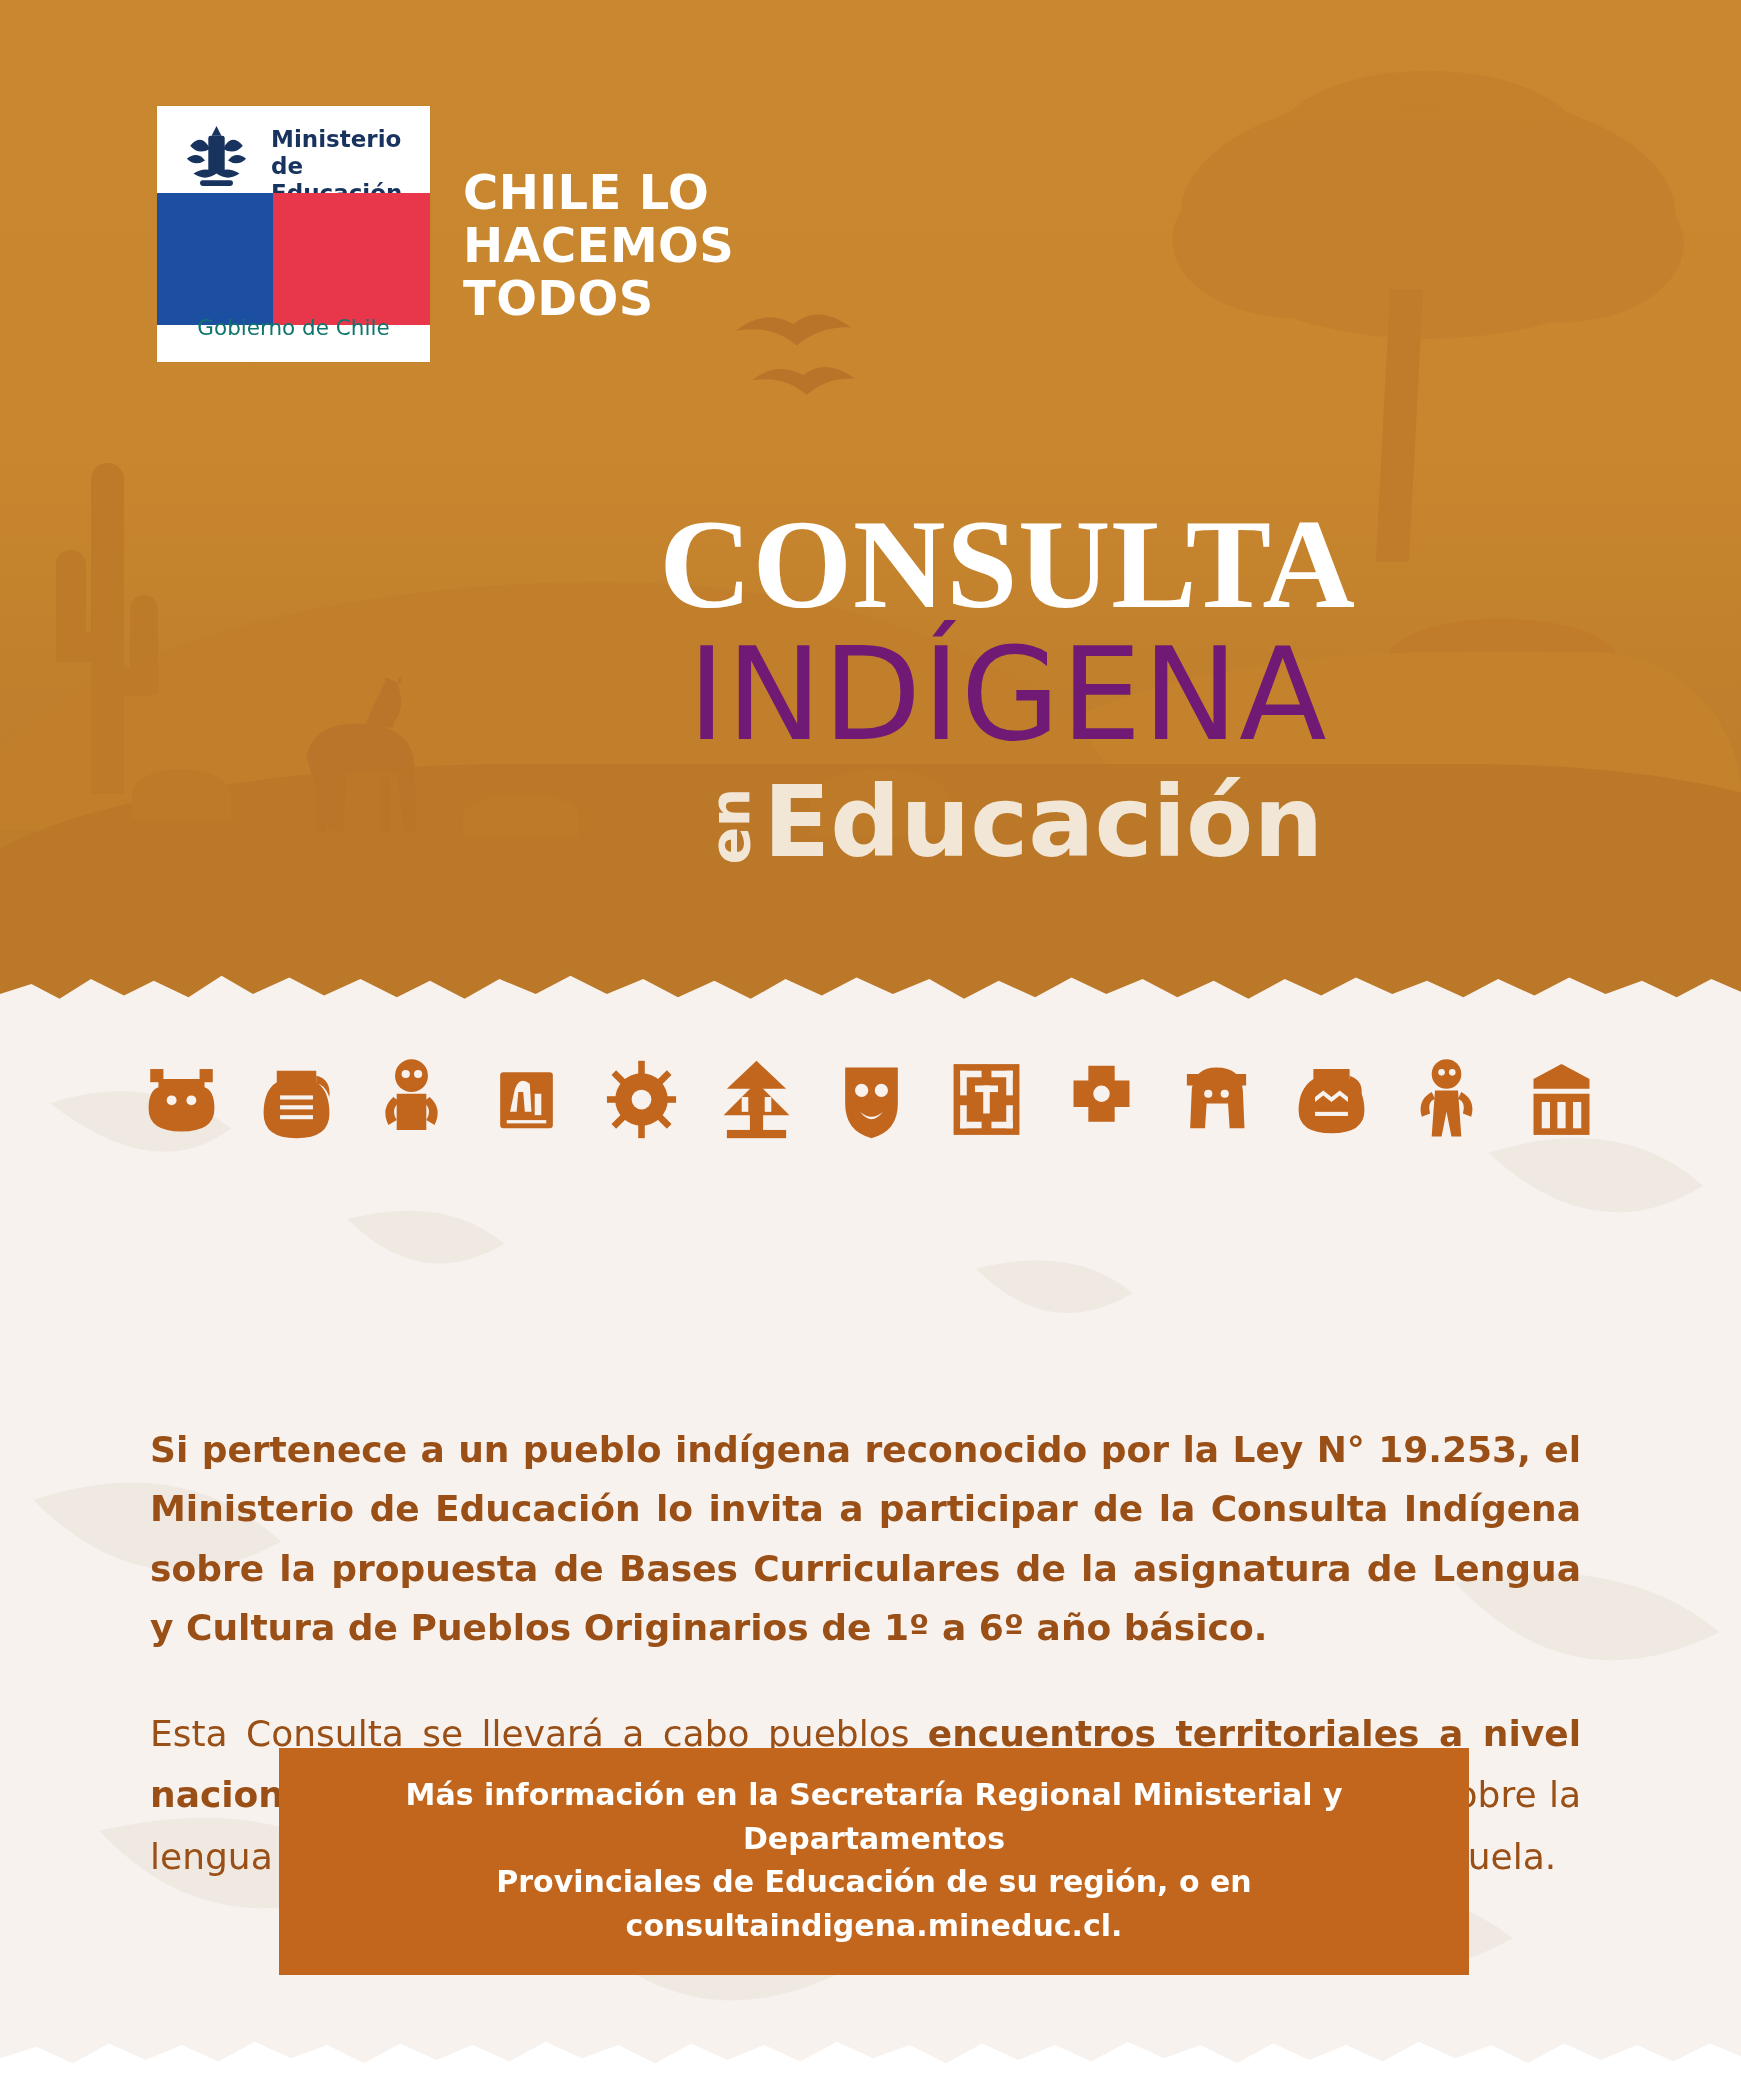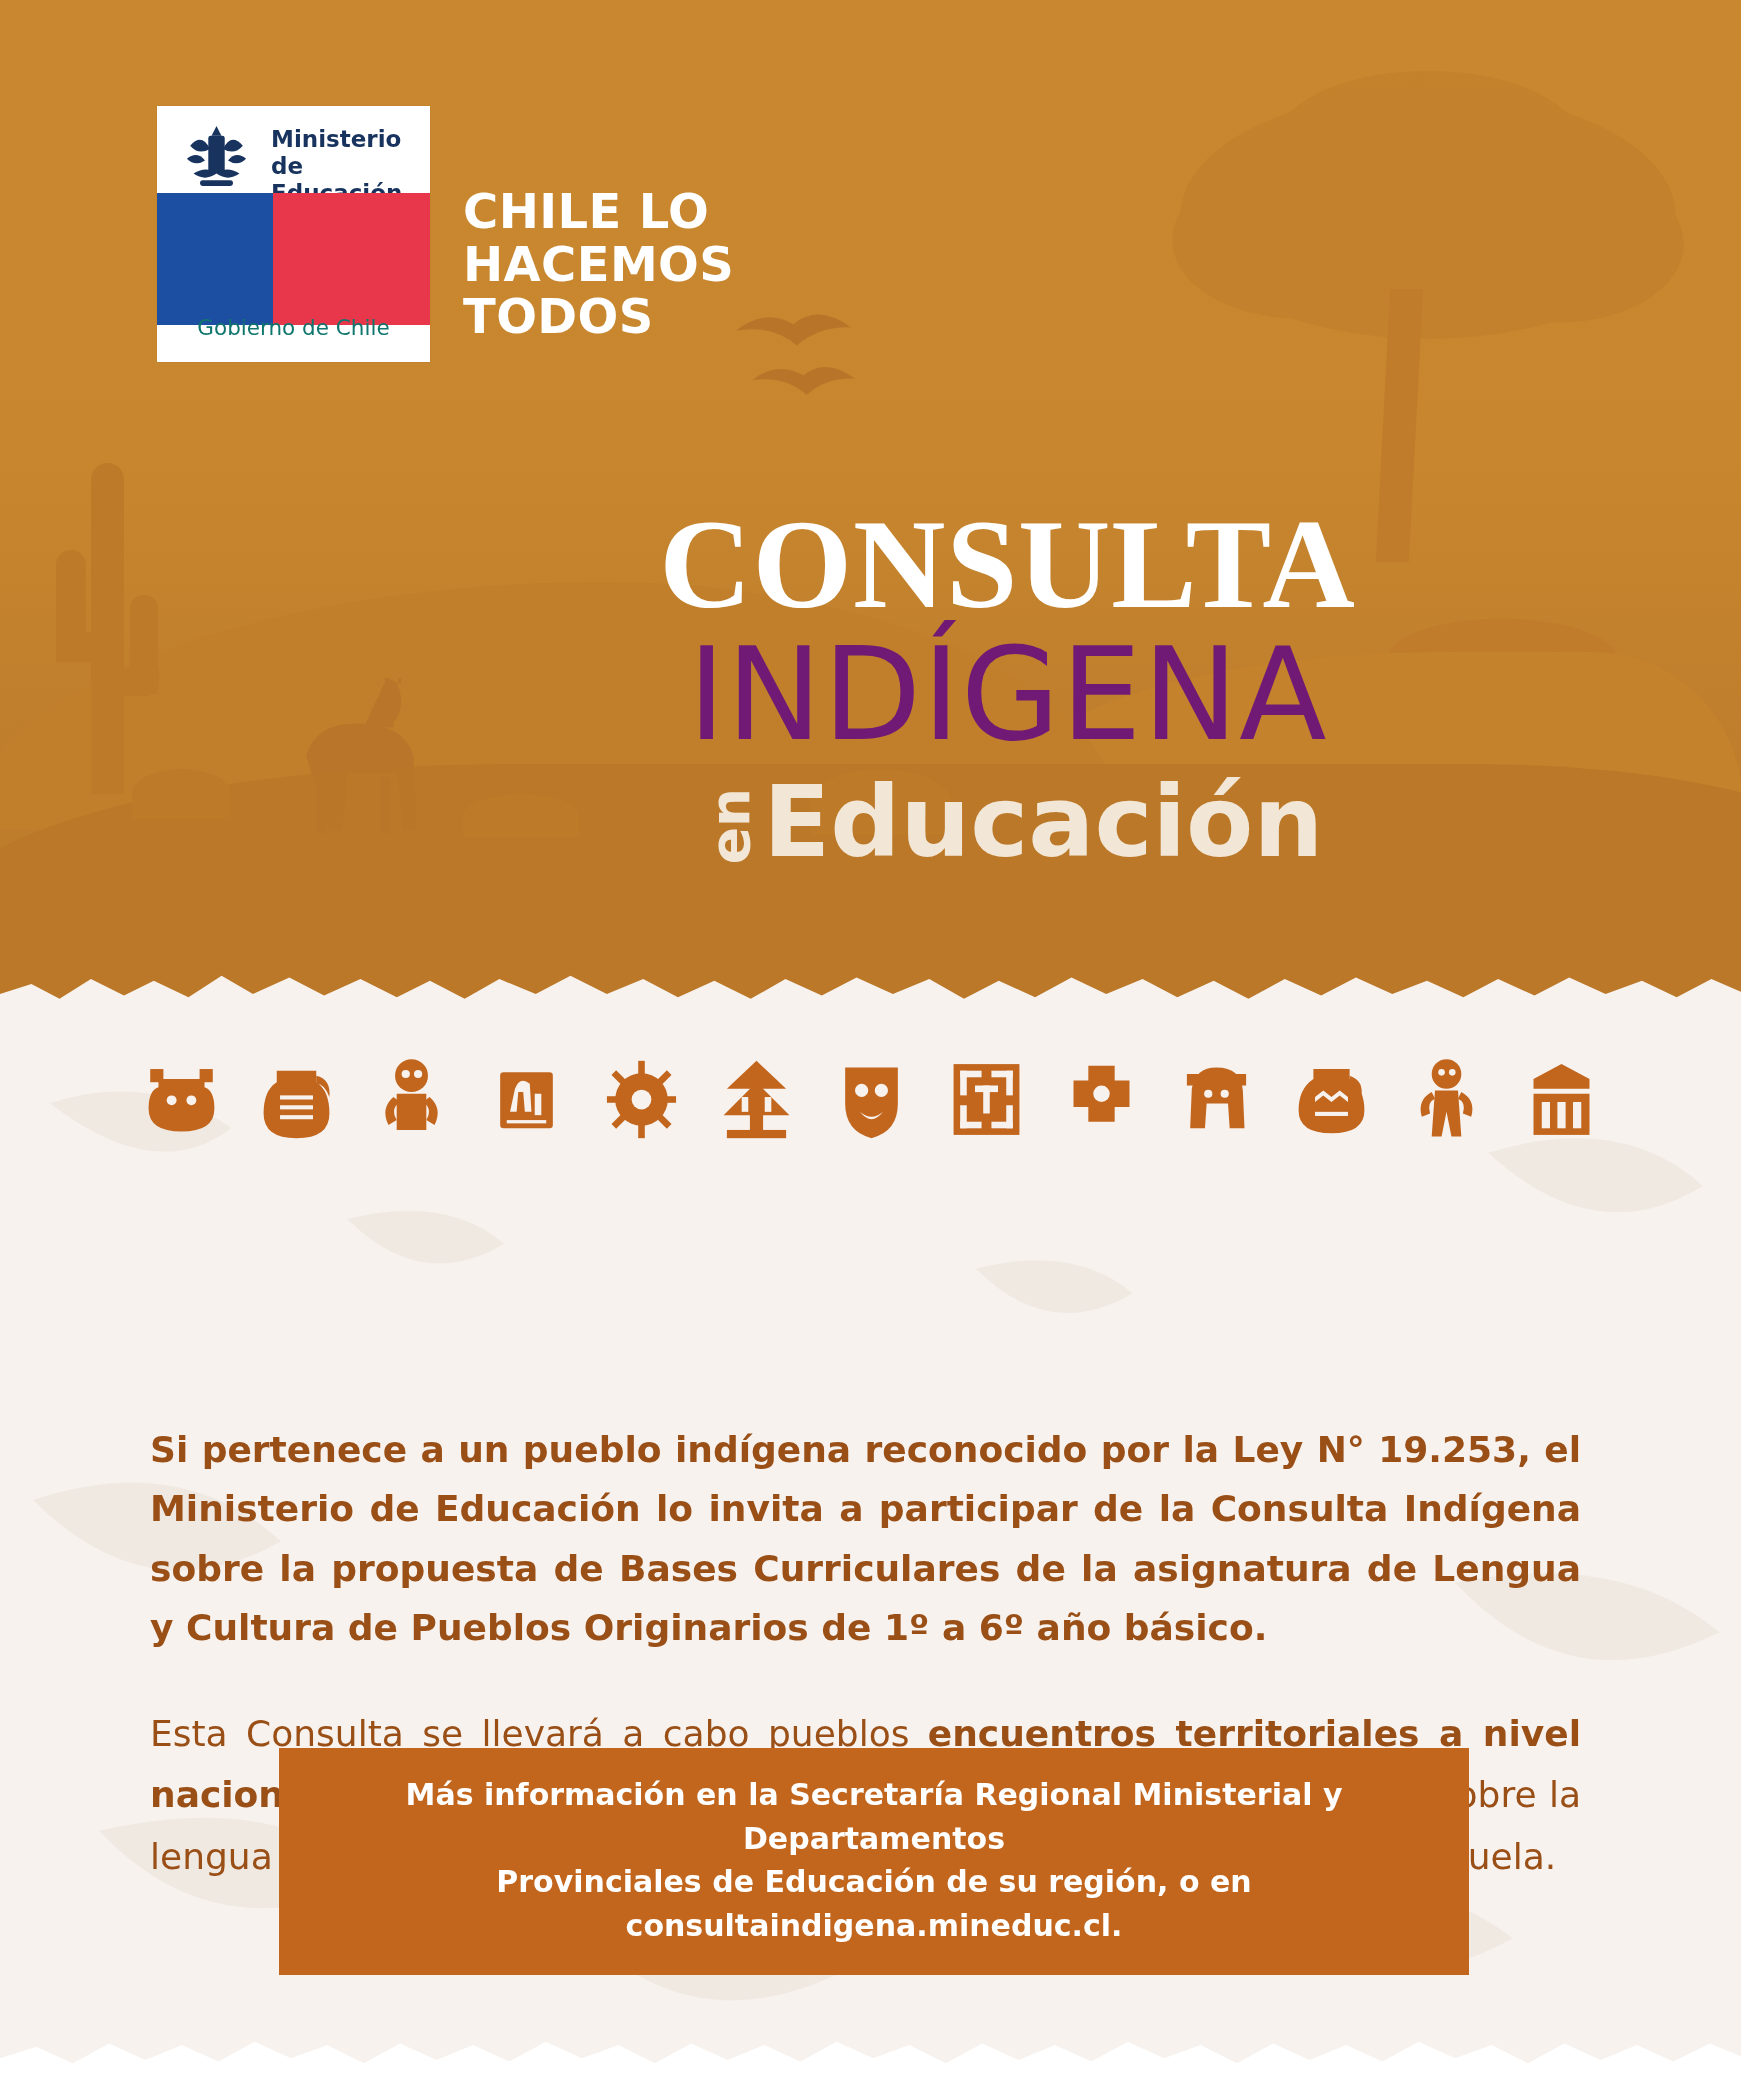--- a/index.html
+++ b/index.html
@@ -152,21 +152,21 @@
   .birds { position: absolute; left: 727px; top: 273px; width: 265px; height: 165px; }
 
   .shrub { position: absolute; background: #bd7a29; border-radius: 50% 50% 0 0; }
 
   
   .logo-block {
     position: absolute;
     left: 157px;
     top: 106px;
     display: flex;
-    align-items: center;
+    align-items: flex-start;
   }
   .flag-logo {
     width: 273px;
     height: 256px;
     background: #ffffff;
     position: relative;
     box-shadow: 0 0 0 0.8px rgba(0,0,0,0.02);
   }
   .flag-logo .blue {
     position: absolute;

